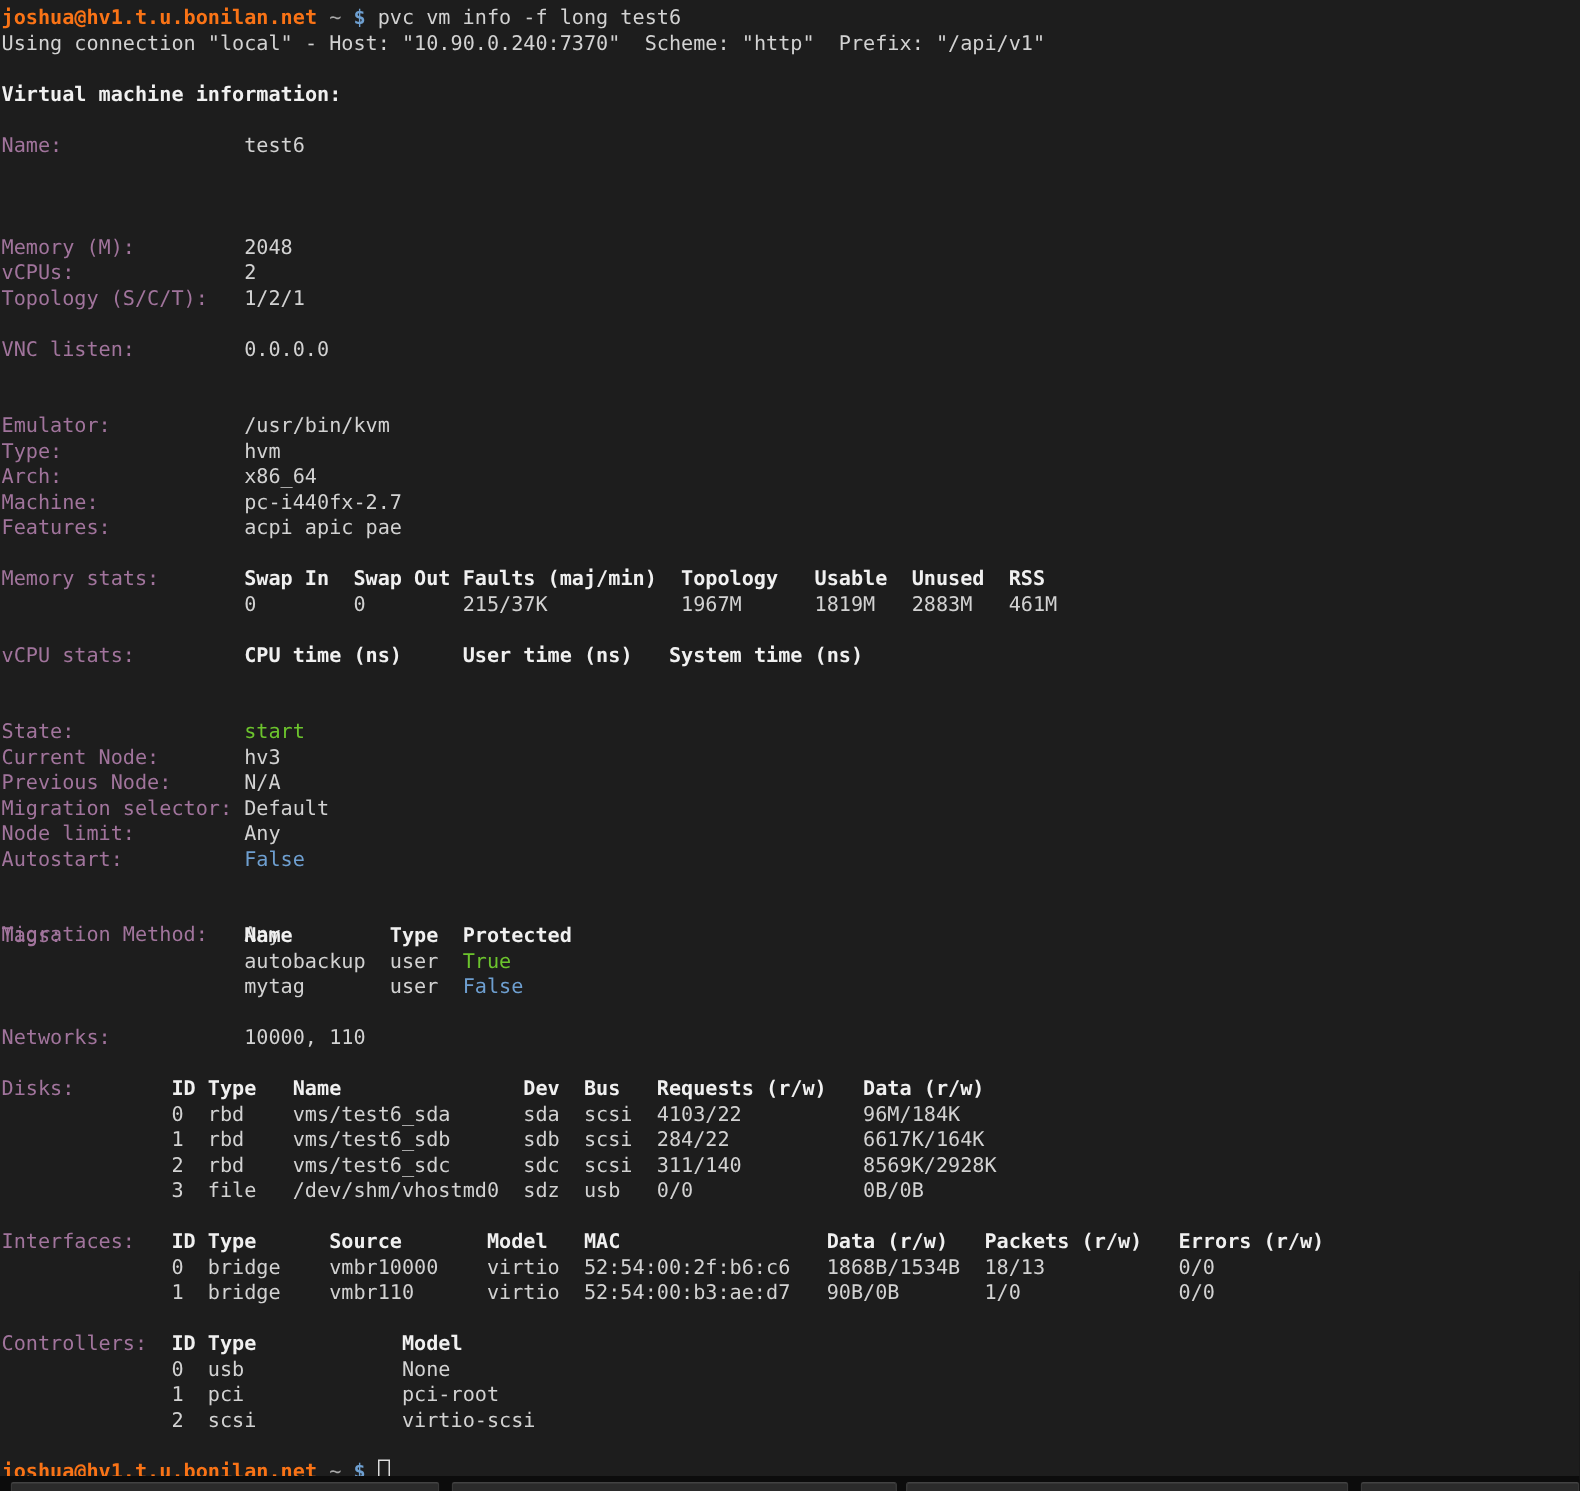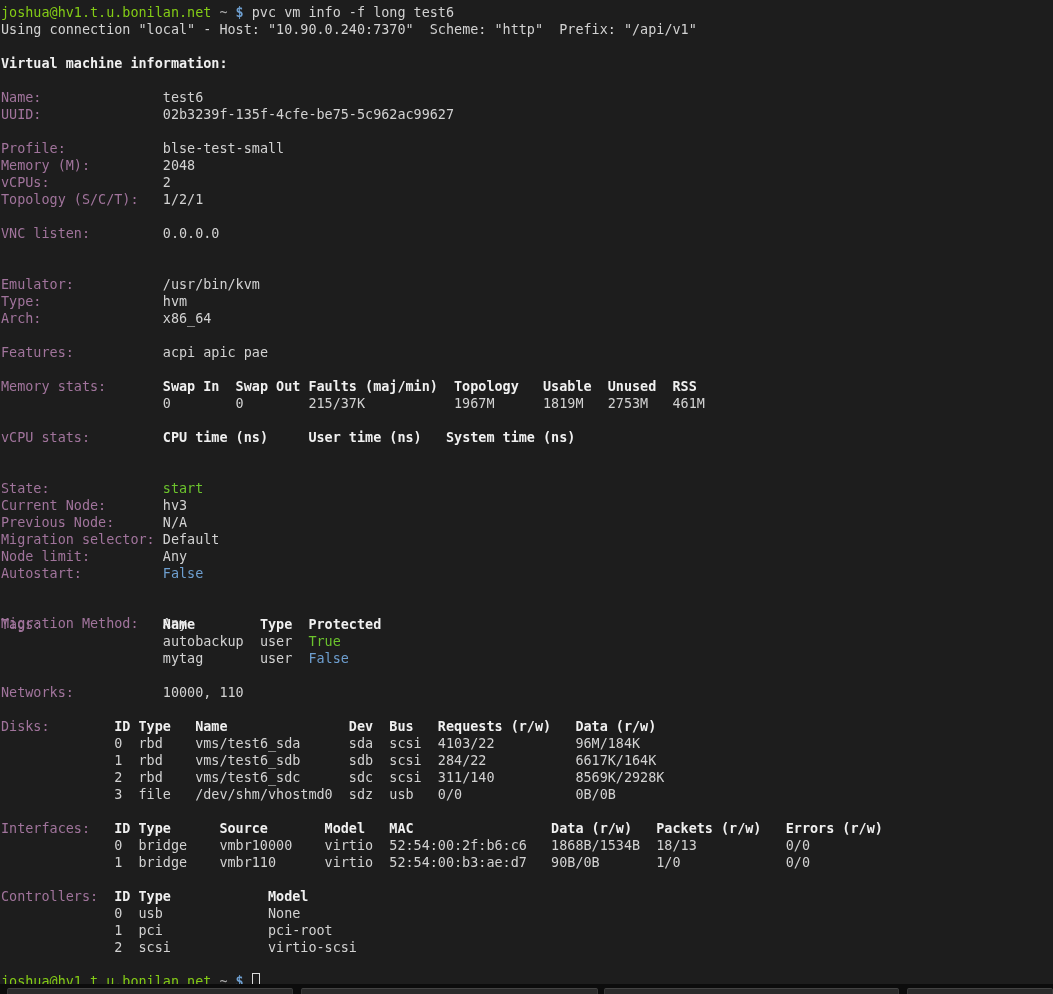--- a/index.html
+++ b/index.html
@@ -17,21 +17,21 @@
   .term{
     position:absolute;top:0;left:0;width:1053px;height:986px;
     background:var(--bg);
     font-size:13.45px;line-height:17px;color:var(--fg);
   }
   .ln{position:absolute;left:1px;height:17px;width:1050px;white-space:pre;}
   .ln span{position:absolute;top:0;white-space:pre;}
   .pur{color:var(--purple);}
   .b{font-weight:bold;color:var(--boldwhite);}
   .grn{color:var(--green);}
-  .pgrn{color:#84cc16;font-weight:normal;}
+  .pgrn{color:#f97316;font-weight:bold;}
   .blu{color:var(--blue);}
   .bblu{color:var(--blue);font-weight:bold;}
   .gry{color:var(--gray);}
   .cursor{
     position:absolute;top:1px;width:1ch;height:15px;
     border:1px solid #dcdcdc;background:transparent;
   }
   .taskbar{
     position:absolute;left:0;top:984px;width:1053px;height:10px;background:#0c0c0c;
   }
@@ -58,28 +58,20 @@
   </div>
 
   <div class="ln" style="top:55px">
     <span class="b" style="left:0">Virtual machine information:</span>
   </div>
 
   <div class="ln" style="top:89px">
     <span class="pur" style="left:0">Name:</span>
     <span style="left:20ch">test6</span>
   </div>
-  <div class="ln" style="top:106px">
-    <span class="pur" style="left:0">UUID:</span>
-    <span style="left:20ch">02b3239f-135f-4cfe-be75-5c962ac99627</span>
-  </div>
-  <div class="ln" style="top:140px">
-    <span class="pur" style="left:0">Profile:</span>
-    <span style="left:20ch">blse-test-small</span>
-  </div>
   <div class="ln" style="top:157px">
     <span class="pur" style="left:0">Memory (M):</span>
     <span style="left:20ch">2048</span>
   </div>
   <div class="ln" style="top:174px">
     <span class="pur" style="left:0">vCPUs:</span>
     <span style="left:20ch">2</span>
   </div>
   <div class="ln" style="top:191px">
     <span class="pur" style="left:0">Topology (S/C/T):</span>
@@ -95,20 +87,24 @@
     <span class="pur" style="left:0">Emulator:</span>
     <span style="left:20ch">/usr/bin/kvm</span>
   </div>
   <div class="ln" style="top:293px">
     <span class="pur" style="left:0">Type:</span>
     <span style="left:20ch">hvm</span>
   </div>
   <div class="ln" style="top:310px">
     <span class="pur" style="left:0">Arch:</span>
     <span style="left:20ch">x86_64</span>
+  </div>
+  <div class="ln" style="top:327px">
+    <span class="pur" style="left:0">Machine:</span>
+    <span style="left:20ch">pc-i440fx-2.7</span>
   </div>
   <div class="ln" style="top:344px">
     <span class="pur" style="left:0">Features:</span>
     <span style="left:20ch">acpi apic pae</span>
   </div>
 
   <div class="ln" style="top:378px">
     <span class="pur" style="left:0">Memory stats:</span>
     <span class="b" style="left:20ch">Swap In</span>
     <span class="b" style="left:29ch">Swap Out</span>
@@ -117,21 +113,21 @@
     <span class="b" style="left:67ch">Usable</span>
     <span class="b" style="left:75ch">Unused</span>
     <span class="b" style="left:83ch">RSS</span>
   </div>
   <div class="ln" style="top:395px">
     <span style="left:20ch">0</span>
     <span style="left:29ch">0</span>
     <span style="left:38ch">215/37K</span>
     <span style="left:56ch">1967M</span>
     <span style="left:67ch">1819M</span>
-    <span style="left:75ch">2753M</span>
+    <span style="left:75ch">2883M</span>
     <span style="left:83ch">461M</span>
   </div>
 
   <div class="ln" style="top:429px">
     <span class="pur" style="left:0">vCPU stats:</span>
     <span class="b" style="left:20ch">CPU time (ns)</span>
     <span class="b" style="left:38ch">User time (ns)</span>
     <span class="b" style="left:55ch">System time (ns)</span>
   </div>
 

